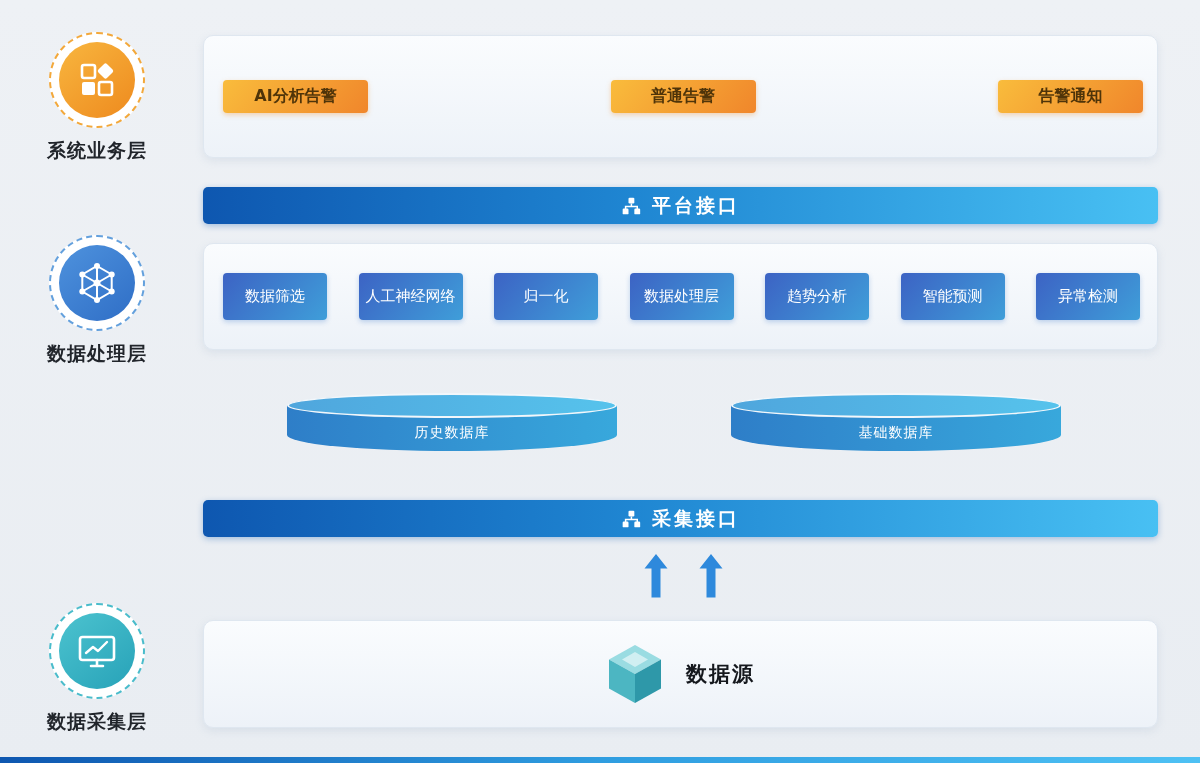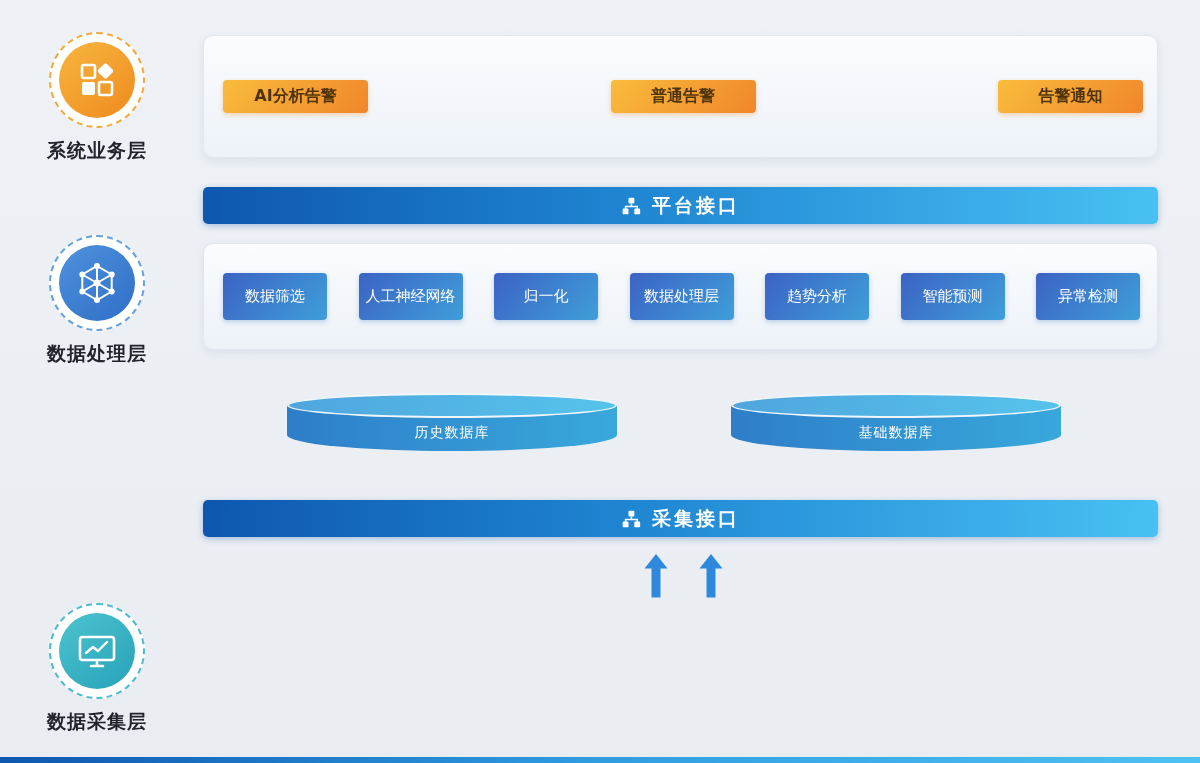--- a/index.html
+++ b/index.html
@@ -173,15 +173,24 @@
     <span>采集接口</span>
   </div>
 
   <svg class="arrow arrow-1" viewBox="0 0 24 44">
     <path d="M12 0 L23.5 14.5 H16.5 V43.5 H7.5 V14.5 H0.5 Z" fill="#2e89dc"></path>
   </svg>
   <svg class="arrow arrow-2" viewBox="0 0 24 44">
     <path d="M12 0 L23.5 14.5 H16.5 V43.5 H7.5 V14.5 H0.5 Z" fill="#2e89dc"></path>
   </svg>
 
+  <div class="panel panel-datasource">
+    <svg width="58" height="62" viewBox="0 0 58 62">
+      <polygon points="29,2 55,16.5 29,31 3,16.5" fill="#9adce2"></polygon>
+      <polygon points="3,16.5 29,31 29,60 3,45.5" fill="#4cb6c2"></polygon>
+      <polygon points="55,16.5 29,31 29,60 55,45.5" fill="#2e98a9"></polygon>
+      <polygon points="29,9 42,16.5 29,24 16,16.5" fill="#ffffff" opacity="0.55"></polygon>
+    </svg>
+    <div class="datasource-label">数据源</div>
+  </div>
 
   <div class="footer-strip"></div>
 </div>
 
 </body></html>

